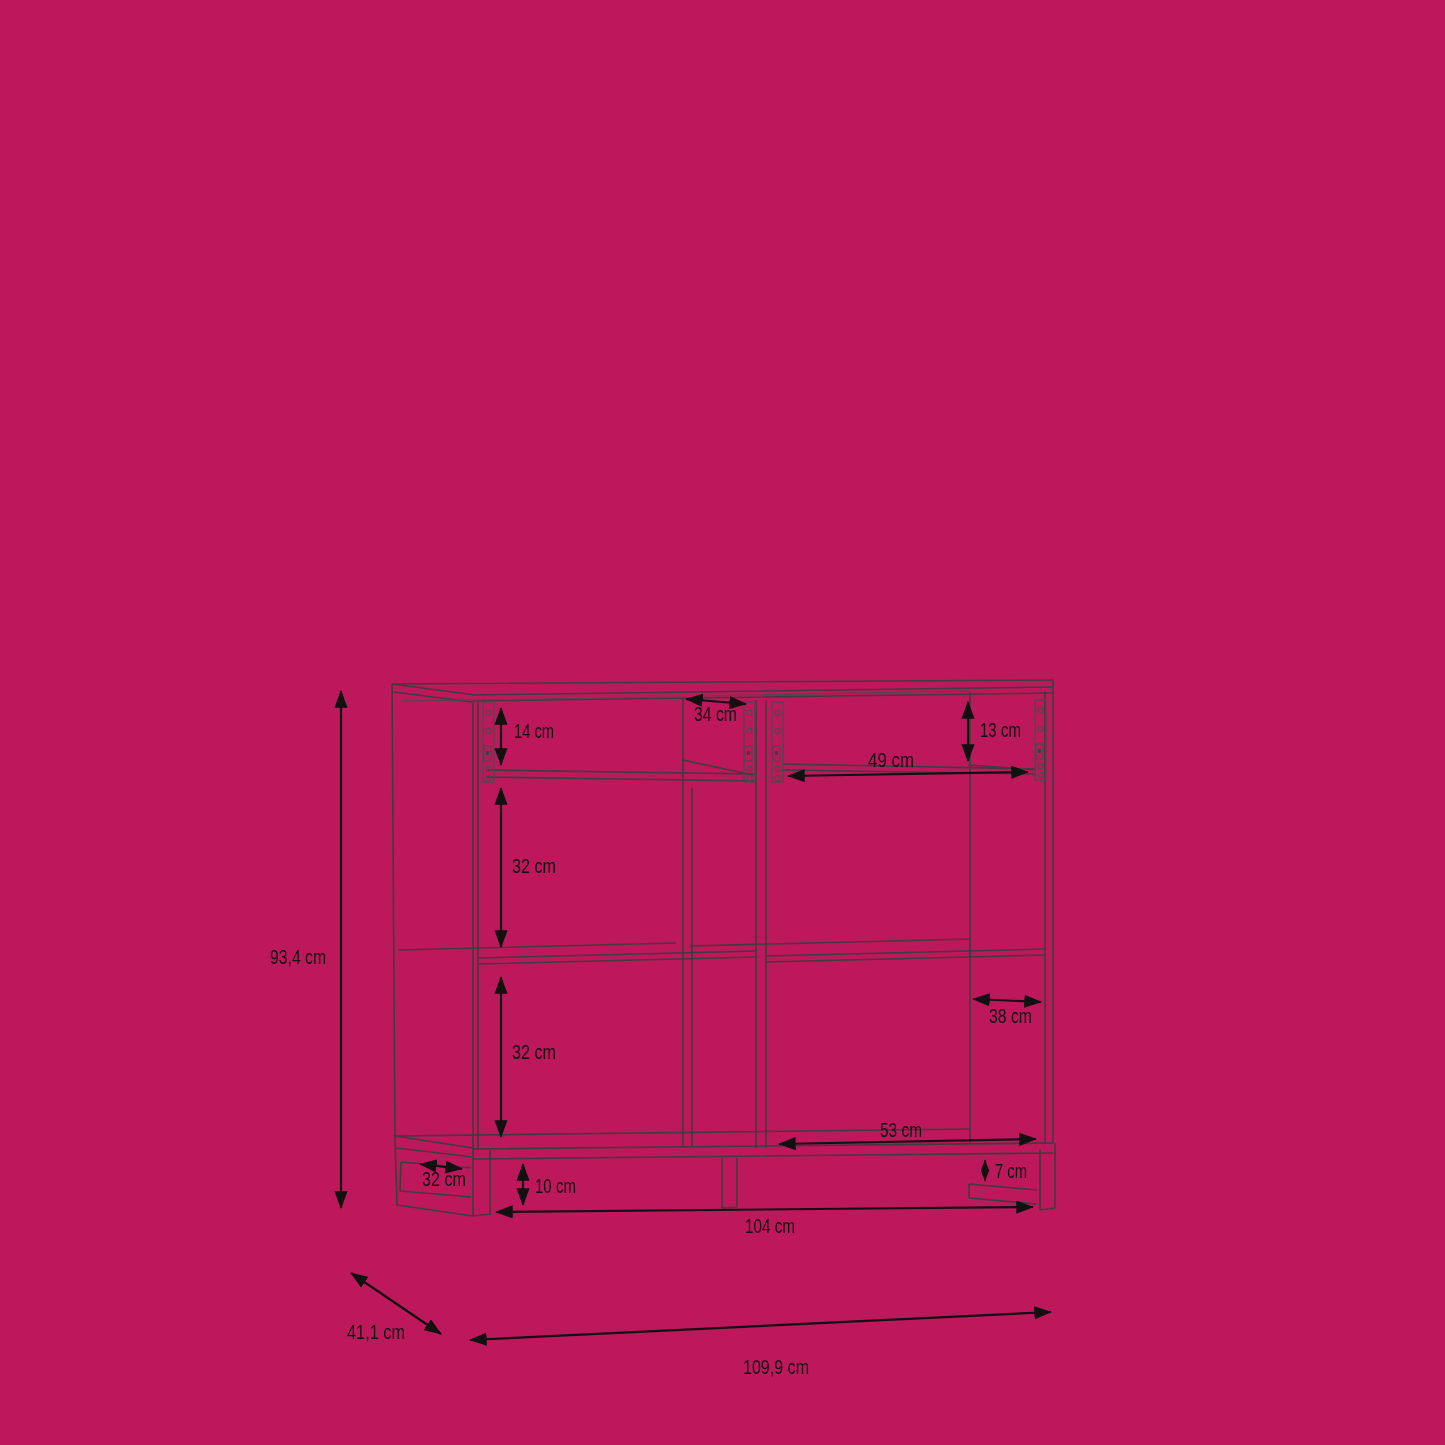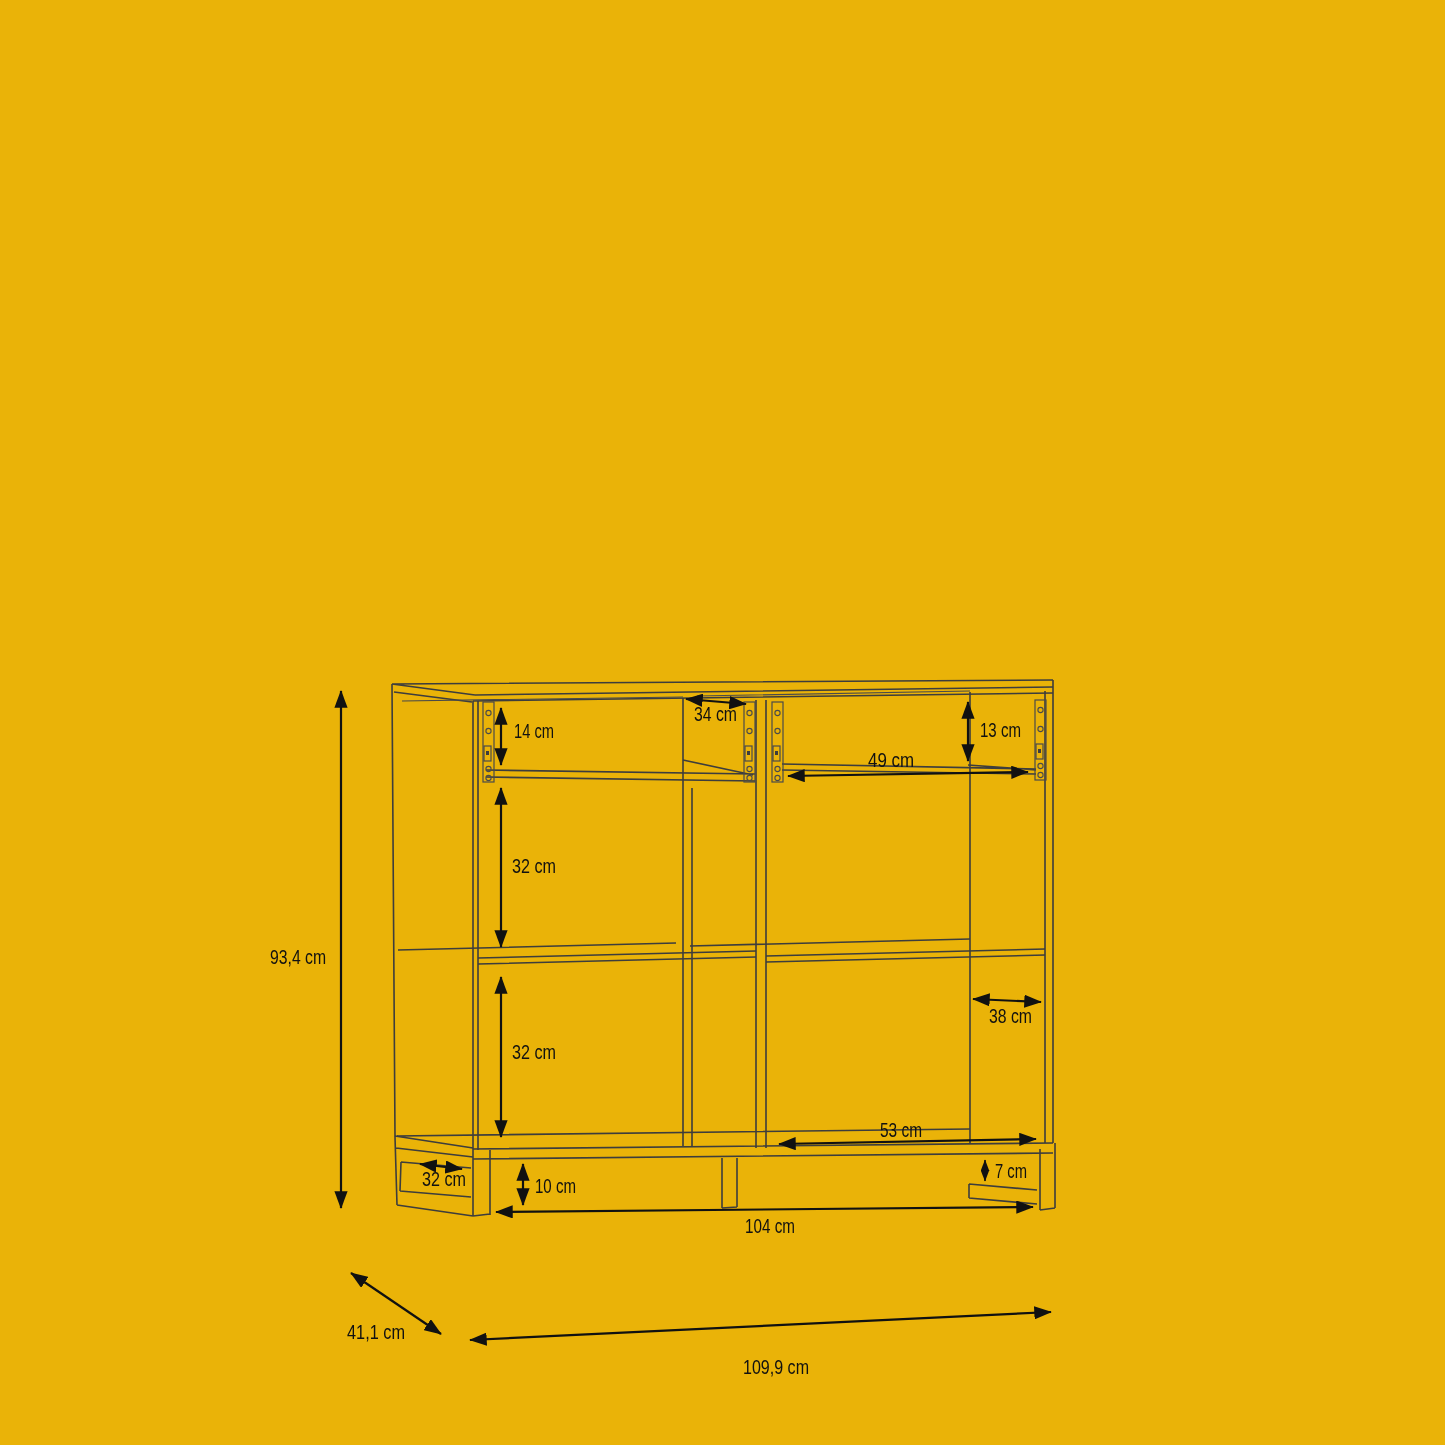--- a/index.html
+++ b/index.html
@@ -1,16 +1,16 @@
 <!DOCTYPE html>
 <html><head>
 <meta charset="utf-8">
 <style>
   html,body{margin:0;padding:0;background:#fff;}
-  .canvas{position:relative;width:1445px;height:1445px;background:#eab308;overflow:hidden;
+  .canvas{position:relative;width:1445px;height:1445px;background:#be185d;overflow:hidden;
           font-family:"Liberation Sans", sans-serif;}
   svg{position:absolute;left:0;top:0;}
   .struct{stroke:#3d3d3d;stroke-width:1.6;fill:none;}
   .struct-thin{stroke:#4a4a4a;stroke-width:1.2;fill:none;}
   .hole{stroke:#4a4a4a;stroke-width:1.1;fill:none;}
   .dot{fill:#3d3d3d;stroke:none;}
   .arrow{stroke:#111111;stroke-width:2.2;fill:none;}
   .arrow-sm{stroke:#111111;stroke-width:1.5;fill:none;}
   .dimtext{fill:#111111;font-size:21px;font-family:"Liberation Sans", sans-serif;}
 </style>

